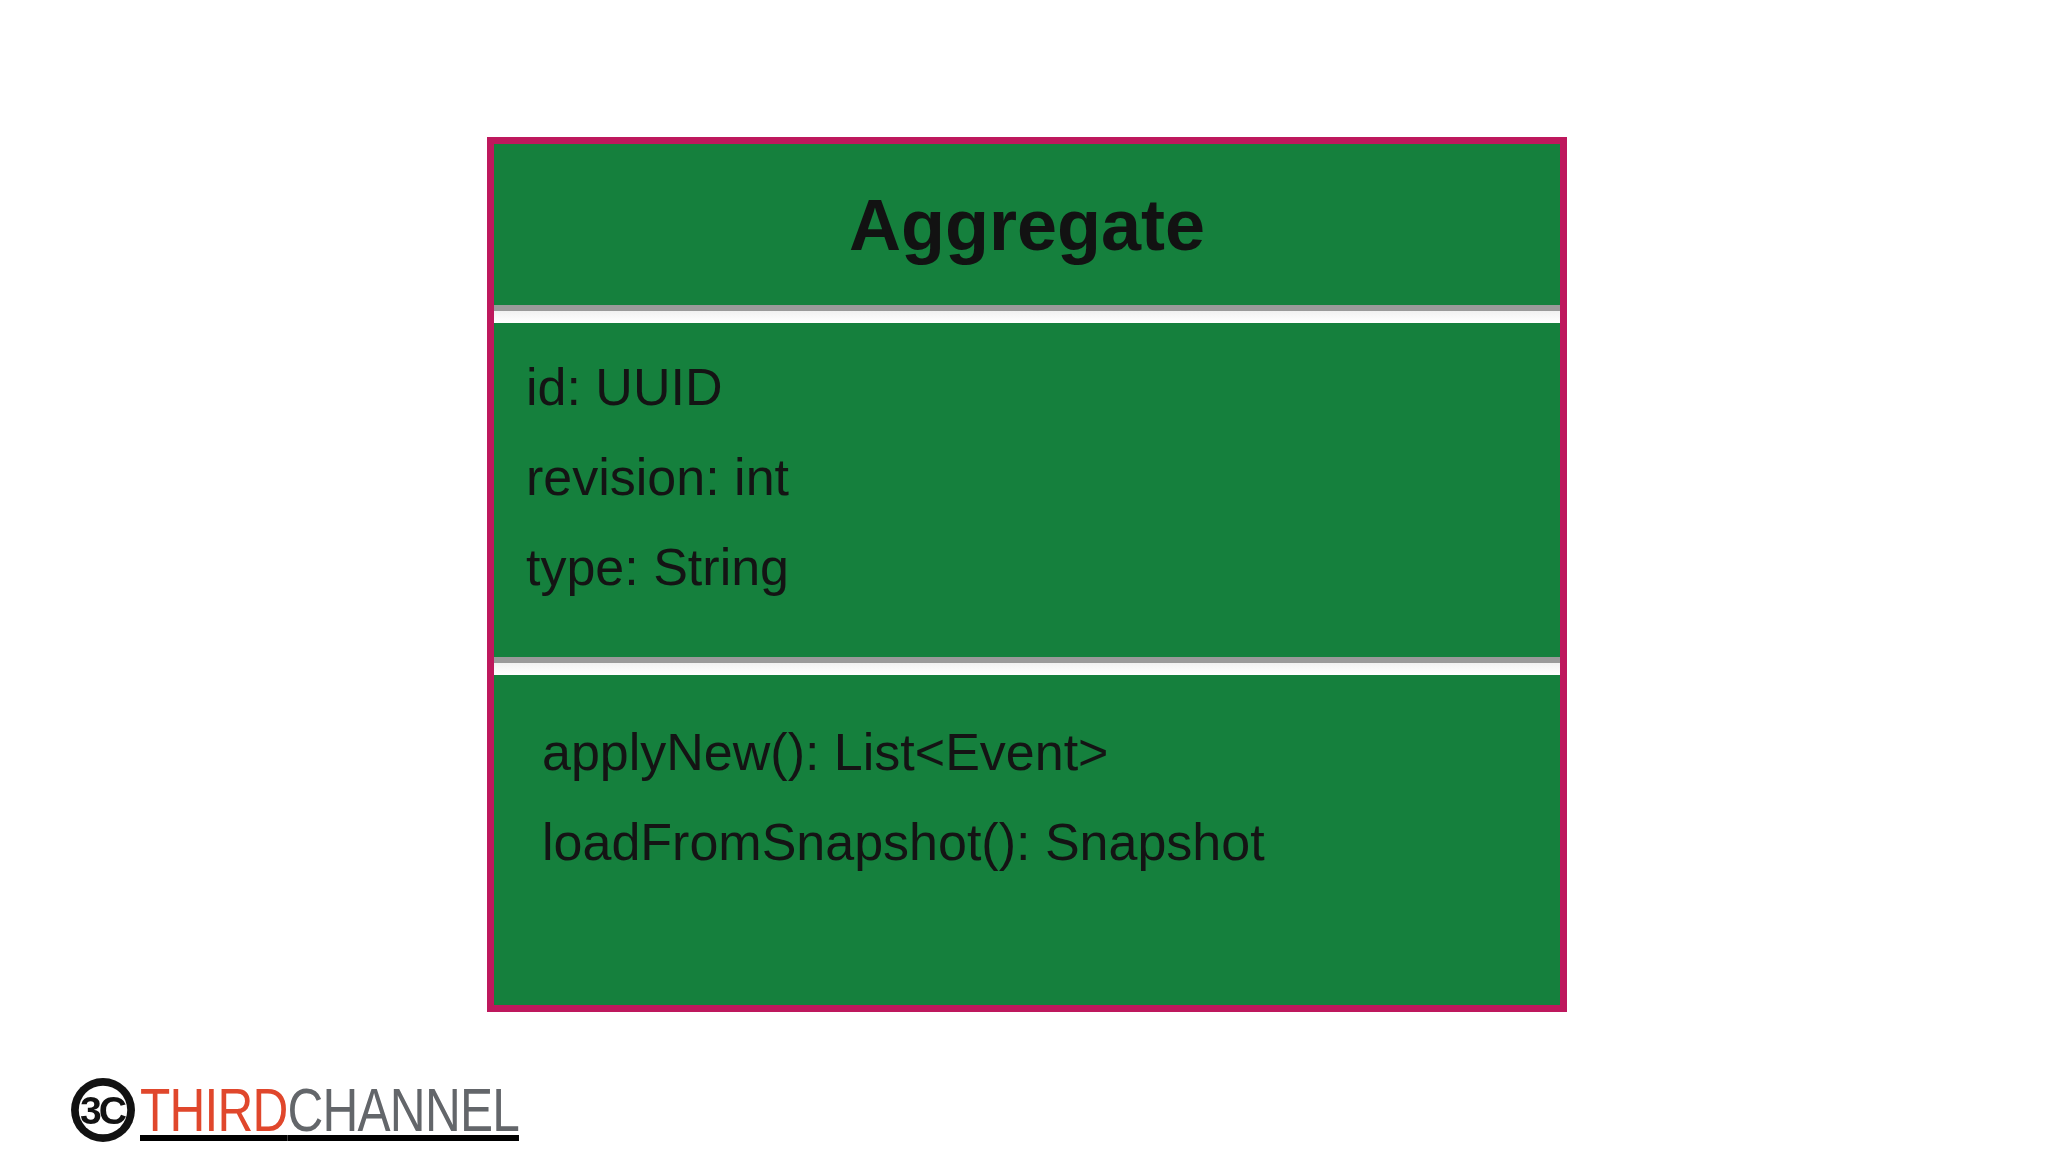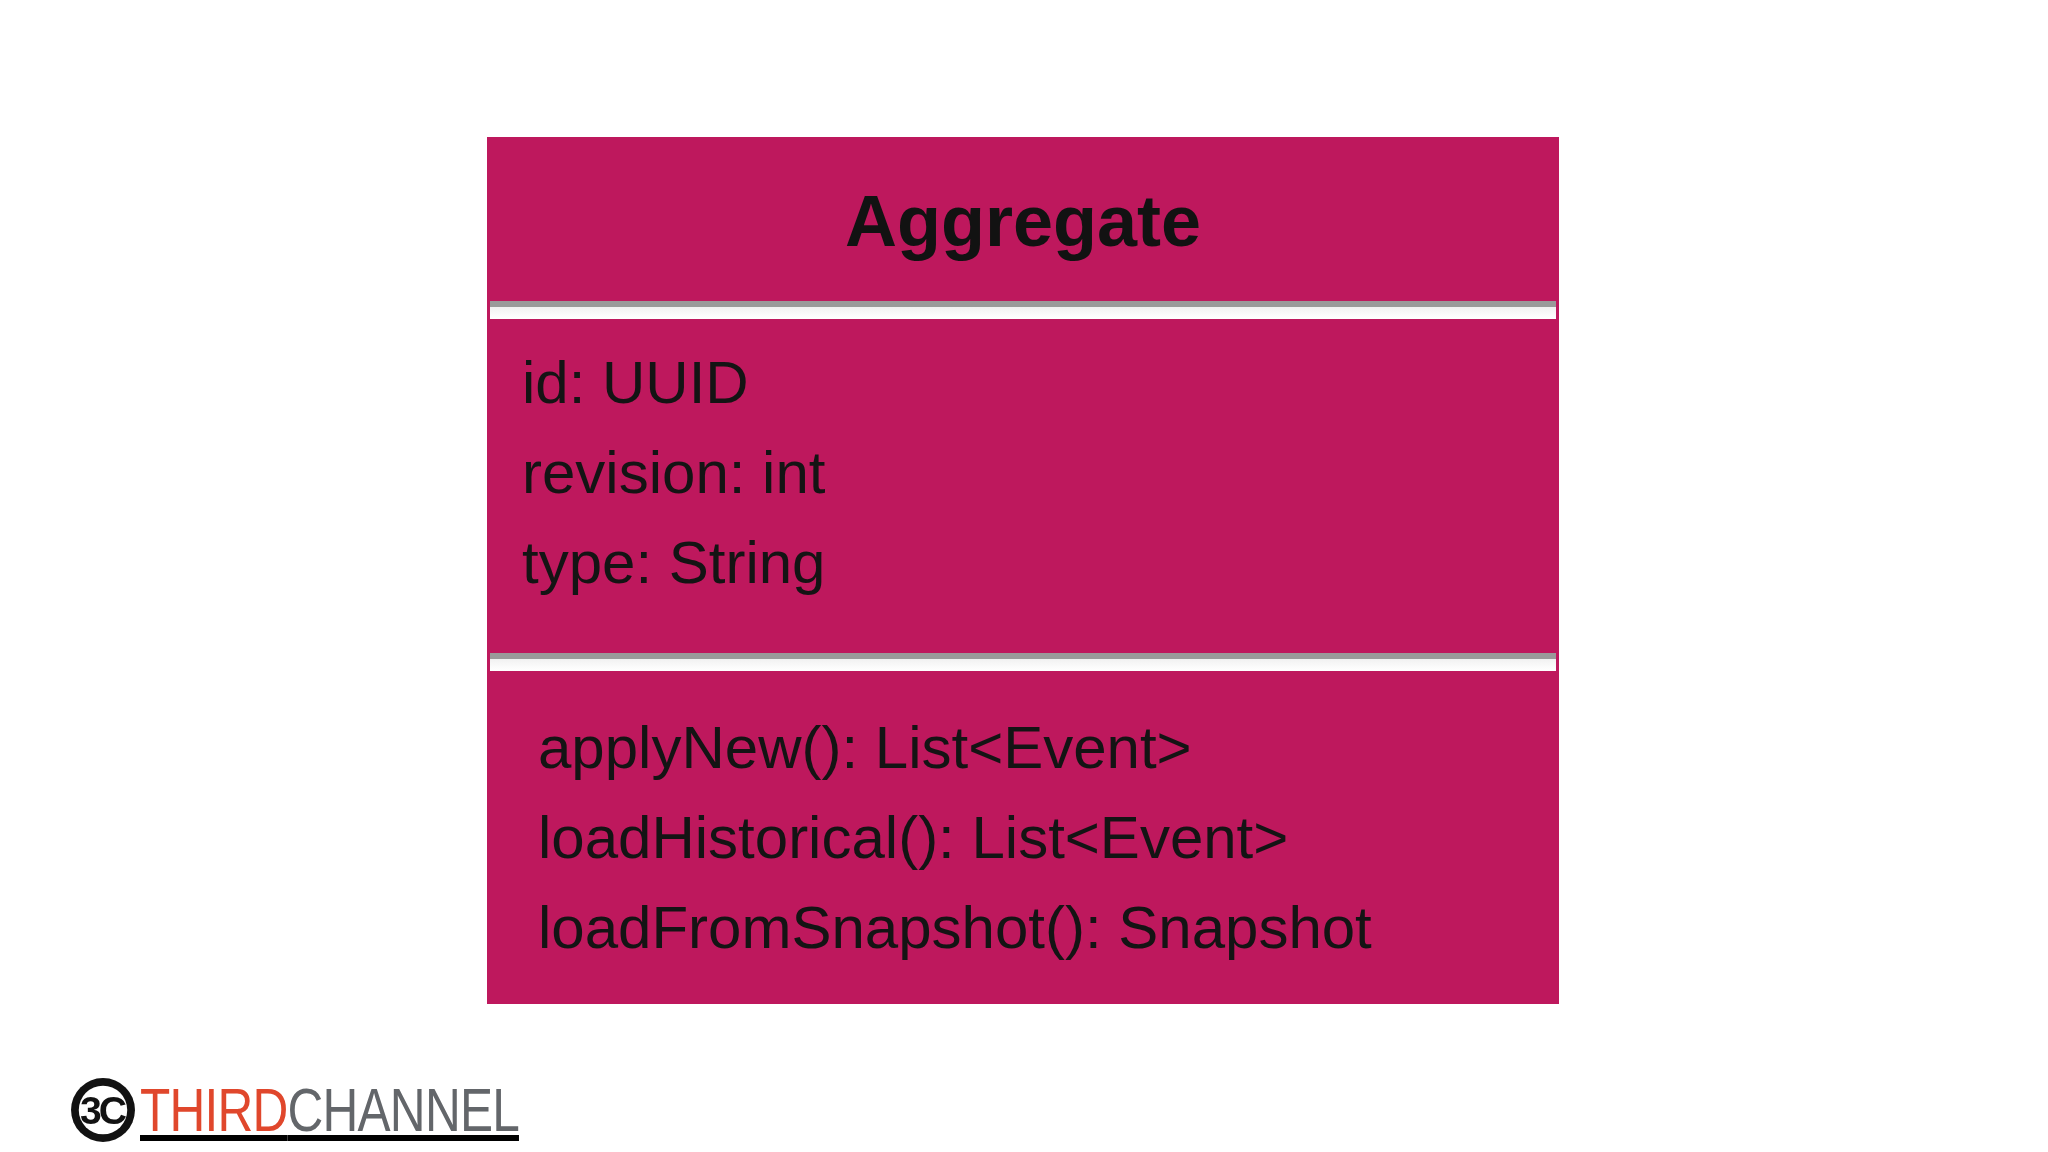--- a/index.html
+++ b/index.html
@@ -16,22 +16,22 @@
     overflow: hidden;
   }
 
   
   .uml-class {
     position: absolute;
     left: 487px;
     top: 137px;
     width: 1066px;
     height: 861px;
-    border: 3px solid #be185d;
-    background: #be185d;
+    border: 7px solid #be185d;
+    background: #15803d;
   }
   .uml-title {
     height: 161px;
     display: flex;
     align-items: center;
     justify-content: center;
     font-size: 72px;
     font-weight: bold;
     color: #121212;
     letter-spacing: 0px;
@@ -42,21 +42,21 @@
       to bottom,
       #9a9a9a 0px, #9a9a9a 6px,
       #f1f1f1 6px, #fbfbfb 14px,
       #ffffff 18px
     );
   }
   .uml-section {
     box-sizing: border-box;
     padding-left: 32px;
     padding-right: 20px;
-    font-size: 60px;
+    font-size: 52px;
     color: #141414;
   }
   .uml-section.attrs {
     height: 334px;
     padding-top: 19px;
   }
   .uml-section.methods {
     height: 330px;
     padding-top: 32px;
     padding-left: 48px;
@@ -107,21 +107,20 @@
     <div class="uml-section attrs">
       <div class="uml-row">id: UUID</div>
       <div class="uml-row">revision: int</div>
       <div class="uml-row">type: String</div>
     </div>
 
     <div class="uml-divider"></div>
 
     <div class="uml-section methods">
       <div class="uml-row">applyNew(): List&lt;Event&gt;</div>
-      <div class="uml-row">loadHistorical(): List&lt;Event&gt;</div>
       <div class="uml-row">loadFromSnapshot(): Snapshot</div>
     </div>
 
   </div>
 
   <div class="logo">
     <svg class="logo-icon" viewBox="0 0 64 64" aria-hidden="true">
       <circle cx="32" cy="32" r="31" fill="#121212"></circle>
       <circle cx="32" cy="32" r="23.5" fill="#ffffff"></circle>
       <text x="31" y="45.5" text-anchor="middle" font-family="Liberation Sans, sans-serif" font-size="38" font-weight="bold" fill="#121212" letter-spacing="-3">3C</text>

